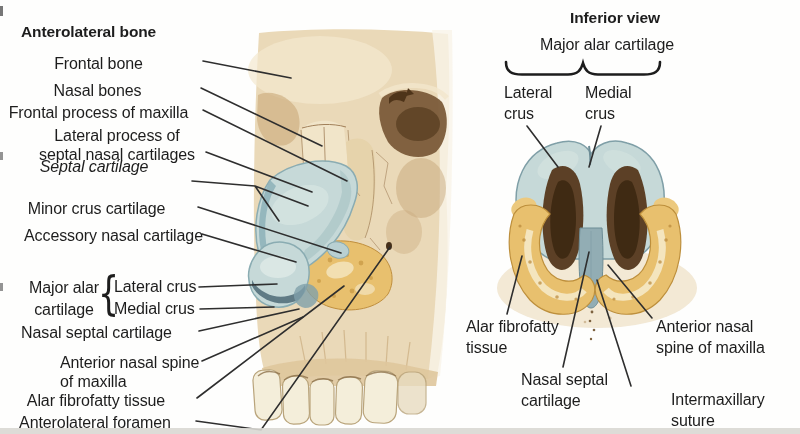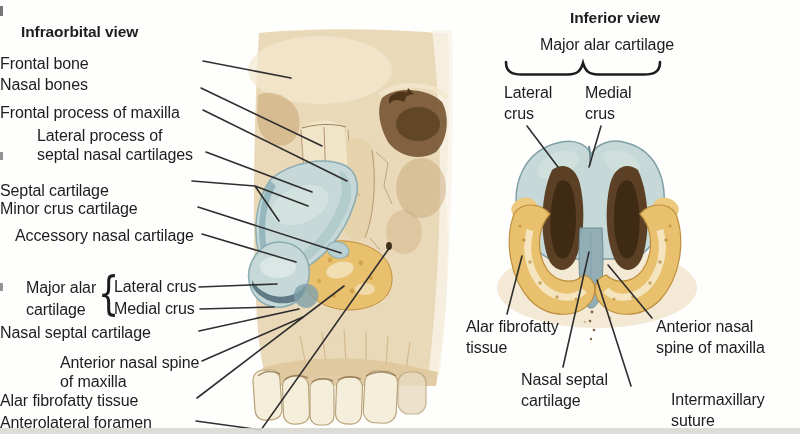--- a/index.html
+++ b/index.html
@@ -1,21 +1,21 @@
 <!DOCTYPE html>
 <html><head>
 <meta charset="utf-8">
 <style>
   html,body{margin:0;padding:0;background:#fff;}
   #stage{position:relative;width:800px;height:434px;background:#fefefd;overflow:hidden;
          font-family:"Liberation Sans",sans-serif;}
   #art{position:absolute;left:0;top:0;width:800px;height:434px;}
   .lbl{position:absolute;font-size:16px;line-height:19px;color:#1d1d1d;letter-spacing:-0.1px;}
   .lh21{line-height:21px;}
-  .r{text-align:left;}
+  .r{text-align:center;}
   .c{text-align:right;}
   .nw{white-space:nowrap;}
   .t{font-weight:bold;font-size:15.5px;}
   .brace{position:absolute;font-family:"DejaVu Sans",sans-serif;font-size:46px;line-height:46px;
          color:#1d1d1d;transform:scaleX(.72);transform-origin:left center;}
 </style>
 </head>
 <body>
 
 <div id="stage">
@@ -195,27 +195,27 @@
              C585,70 588,74.5 598,74.5 L644,74.5 C654,74.5 660,72 660,62" stroke="#1d1d1d" stroke-width="2.6" fill="none" stroke-linecap="round"></path>
 
     <g>
       <rect x="0" y="6" width="3" height="10" fill="#555" opacity=".8"></rect>
       <rect x="0" y="152" width="3" height="8" fill="#666" opacity=".7"></rect>
       <rect x="0" y="283" width="3" height="8" fill="#666" opacity=".7"></rect>
       <rect x="0" y="428" width="800" height="6" fill="#d9d8d3" opacity=".9"></rect>
     </g>
   </svg>
 
-  <div class="lbl t nw" style="left:21px;top:22px;">Infraorbital view</div>
+  <div class="lbl t nw" style="left:21px;top:22px;">Anterolateral bone</div>
 
   <div class="lbl r nw" style="left:0;top:54px;width:197px;">Frontal bone</div>
-  <div class="lbl r nw" style="left:0;top:75px;width:195px;">Nasal bones</div>
+  <div class="lbl r nw" style="left:0;top:81px;width:195px;">Nasal bones</div>
   <div class="lbl r nw" style="left:0;top:103px;width:197px;">Frontal process of maxilla</div>
   <div class="lbl r" style="left:37px;top:126px;width:160px;">Lateral process of septal nasal cartilages</div>
-  <div class="lbl r nw" style="left:0;top:181px;width:188px;">Septal cartilage</div>
+  <div class="lbl r nw" style="left:0;top:157px;width:188px;font-style:italic;">Septal cartilage</div>
   <div class="lbl r nw" style="left:0;top:199px;width:193px;">Minor crus cartilage</div>
   <div class="lbl r nw" style="left:15px;top:226px;width:197px;">Accessory nasal cartilage</div>
 
   <div class="lbl r" style="left:26px;top:277px;width:76px;line-height:22px;">Major alar cartilage</div>
   <div class="brace" style="left:98px;top:270px;">{</div>
   <div class="lbl nw" style="left:114px;top:277px;width:82px;">Lateral crus</div>
   <div class="lbl nw" style="left:114px;top:299px;width:82px;">Medial crus</div>
 
   <div class="lbl r nw" style="left:0;top:323px;width:193px;">Nasal septal cartilage</div>
   <div class="lbl" style="left:60px;top:353px;width:140px;">Anterior nasal spine of maxilla</div>

